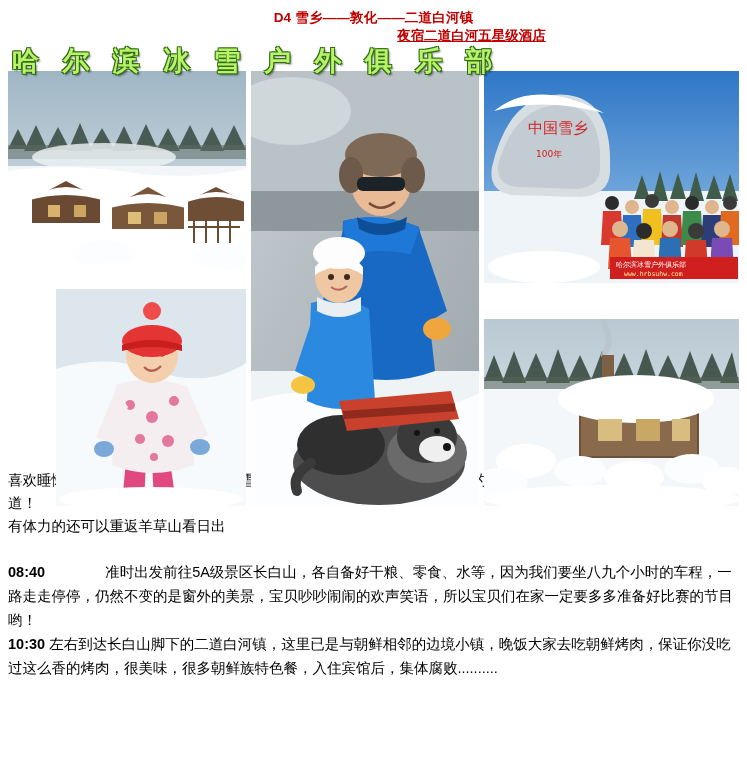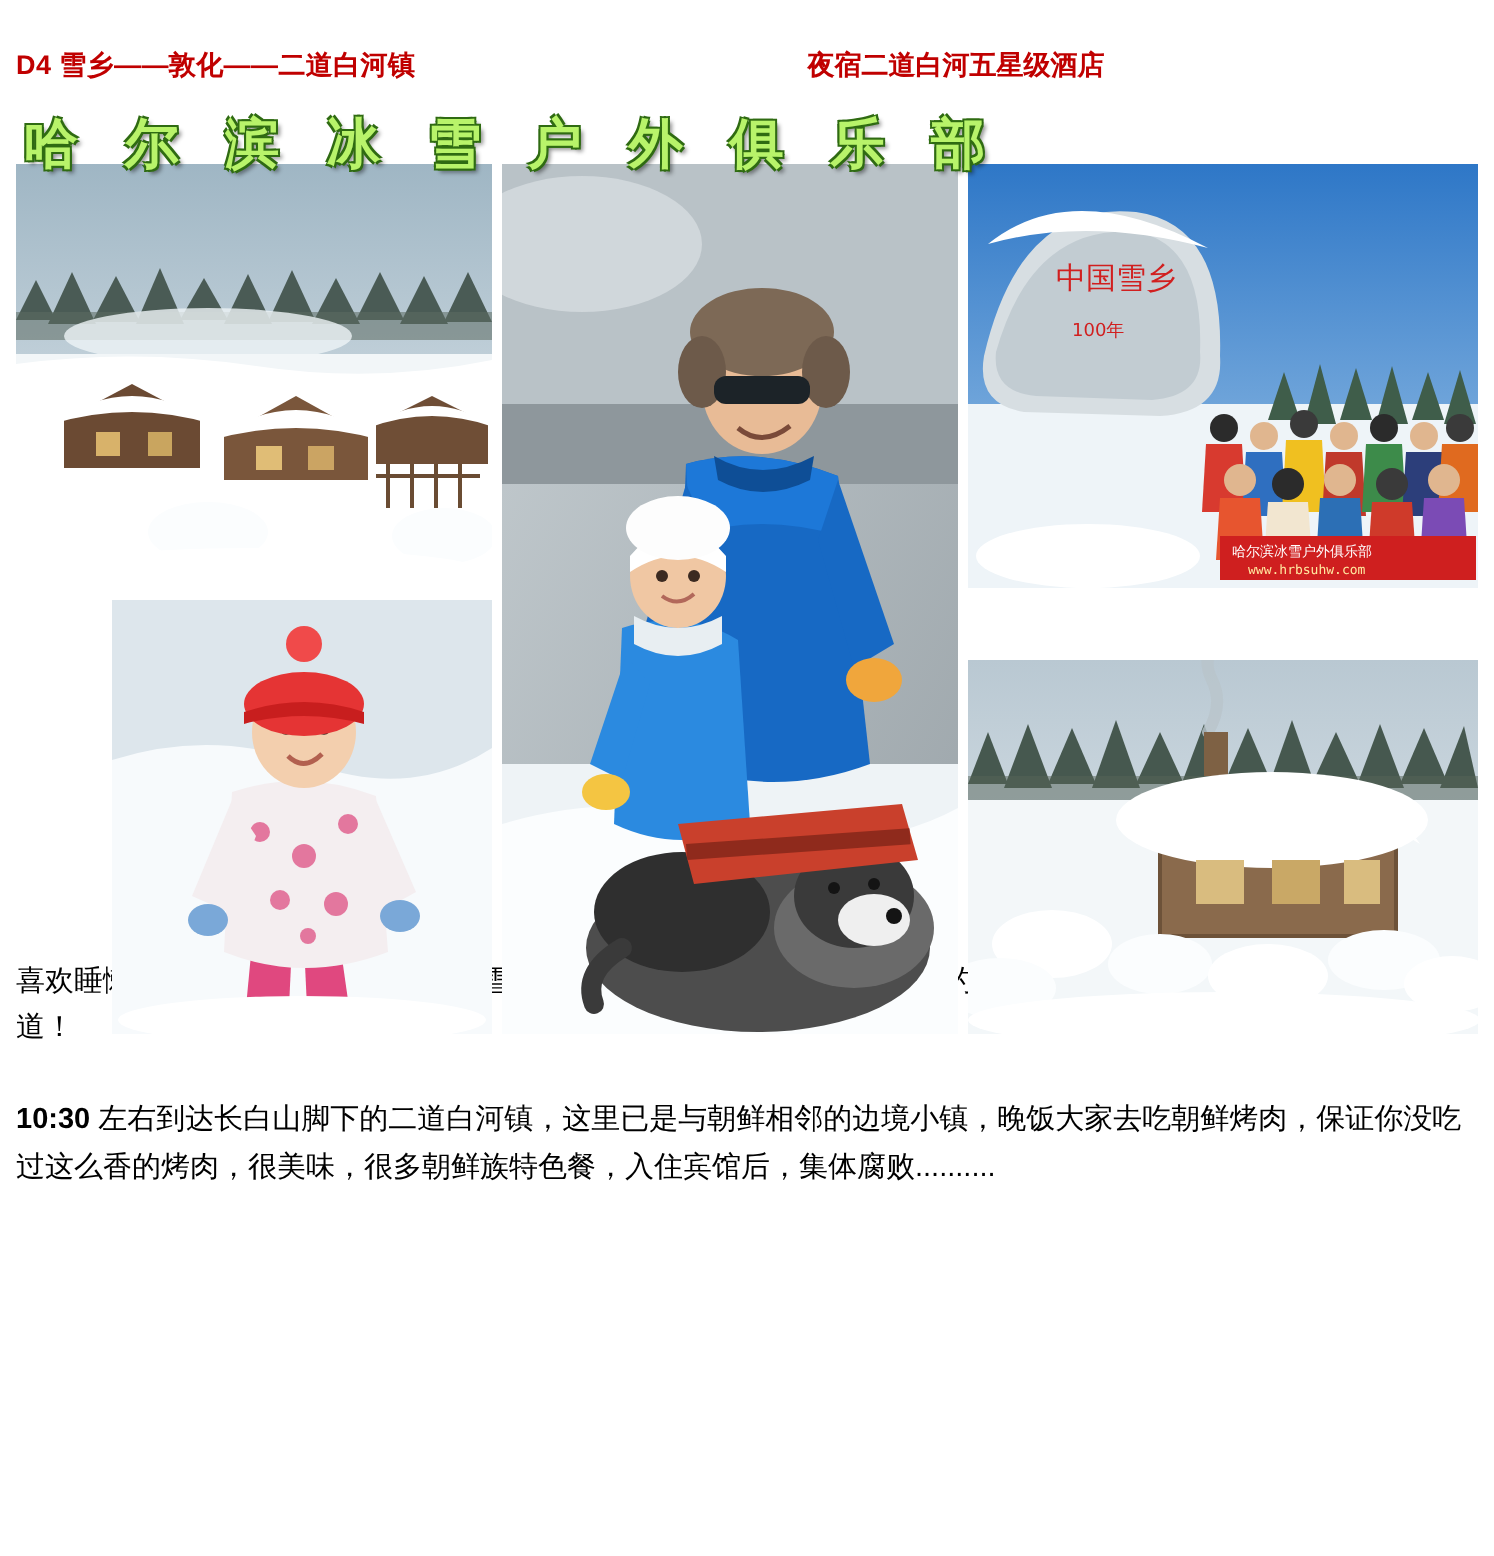--- a/index.html
+++ b/index.html
@@ -19,37 +19,39 @@
     width: 747px;
     height: 778px;
     position: relative;
     box-sizing: border-box;
     padding: 0 8px;
   }
 
   
   .header {
     display: flex;
-    align-items: flex-end;
-    padding-top: 20px;
+    align-items: center;
+    padding-top: 9px;
     height: 22px;
+    flex-direction: column;
   }
   .header .title-left {
     color: #c00000;
     font-weight: bold;
     font-size: 13.5px;
     letter-spacing: 0.2px;
     white-space: nowrap;
   }
   .header .title-right {
     color: #c00000;
     font-weight: bold;
     font-size: 13.5px;
     white-space: nowrap;
     margin-left: 196px;
+    text-decoration: underline;
   }
 
   
   .collage {
     position: relative;
     width: 731px;
     height: 420px;
     margin-top: 10px;
   }
   .wm {
@@ -427,24 +429,29 @@
         <ellipse cx="242" cy="162" rx="24" ry="14" fill="#ffffff"></ellipse>
         <ellipse cx="16" cy="164" rx="28" ry="15" fill="#fbfdfe"></ellipse>
         <ellipse cx="128" cy="180" rx="128" ry="14" fill="#ffffff"></ellipse>
       </svg>
     </div>
 
   </div>
 
   <div class="body-text">
     <p>喜欢睡懒觉的朋友，要早点起来哦，雪乡的晨景是最美的，看看晶莹剔透的雪，总有冲动的驴友去品尝一下雪的味道！</p>
+    <p>有体力的还可以重返羊草山看日出</p>
   </div>
 
   <div class="spacer"></div>
 
   <div class="sched">
+    <p>
+      <span class="bold">08:40</span>
+      <span class="ind"></span><span>准时出发前往5A级景区长白山，各自备好干粮、零食、水等，因为我们要坐八九个小时的车程，一路走走停停，仍然不变的是窗外的美景，宝贝吵吵闹闹的欢声笑语，所以宝贝们在家一定要多多准备好比赛的节目哟！</span>
+    </p>
     <p>
       <span class="bold">10:30</span>
       <span>左右到达长白山脚下的二道白河镇，这里已是与朝鲜相邻的边境小镇，晚饭大家去吃朝鲜烤肉，保证你没吃过这么香的烤肉，很美味，很多朝鲜族特色餐，入住宾馆后，集体腐败..........</span>
     </p>
   </div>
 
 </div>
 
 </body></html>

